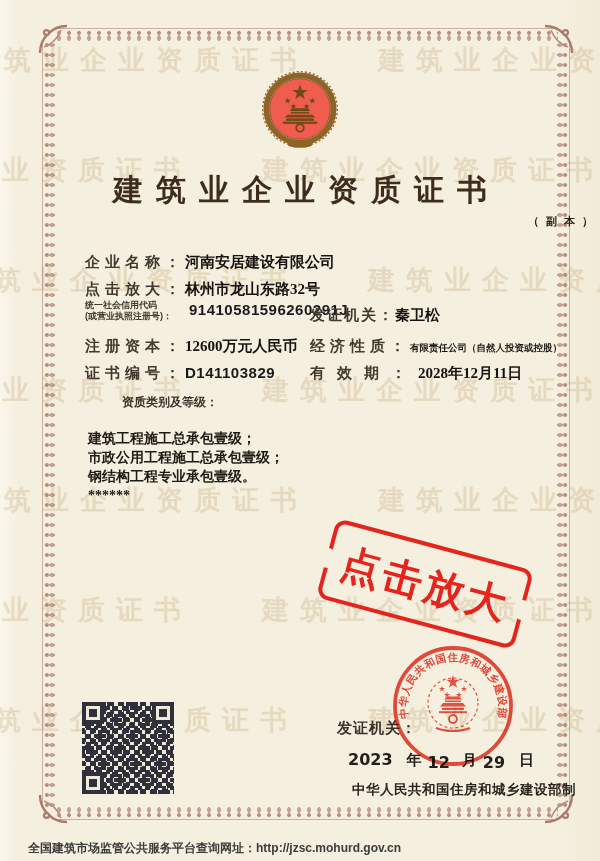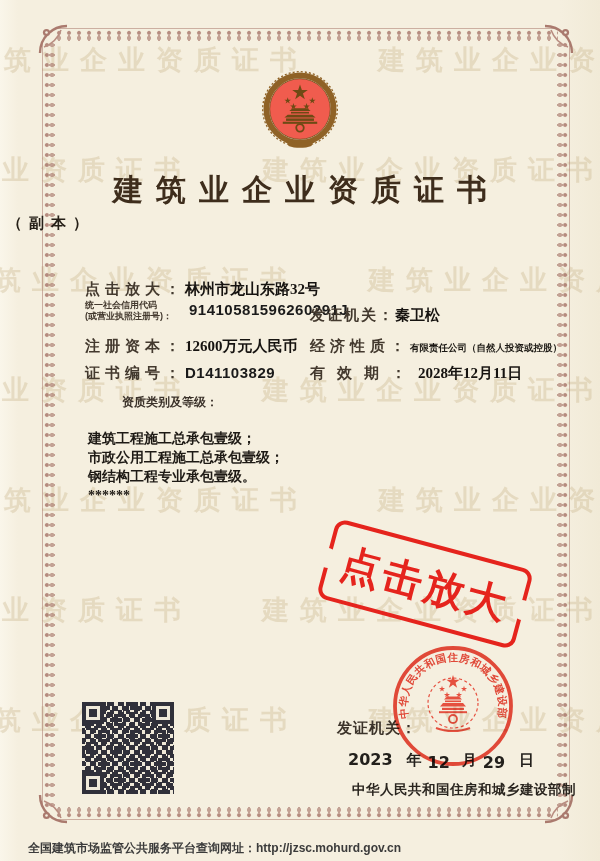--- a/index.html
+++ b/index.html
@@ -38,22 +38,22 @@
   .corner{position:absolute;width:34px;height:34px;}
   .corner svg{width:100%;height:100%;}
   .corner.tl{left:-6px;top:-6px;}
   .corner.tr{right:-6px;top:-6px;transform:rotate(90deg);}
   .corner.br{right:-6px;bottom:-6px;transform:rotate(180deg);}
   .corner.bl{left:-6px;bottom:-6px;transform:rotate(270deg);}
   
   .emblem{position:absolute;left:50%;top:58px;transform:translateX(-50%);width:82px;height:102px;z-index:2;}
   .title{position:absolute;left:0;right:0;top:170px;text-align:center;font-weight:bold;font-size:30px;
          letter-spacing:13px;text-indent:13px;color:#3e2d1c;z-index:2;}
-  .subtitle{position:absolute;left:0;right:0;top:214px;text-align:left;font-weight:bold;font-size:15px;
-         letter-spacing:7px;text-indent:7px;color:#262018;z-index:2;}
+  .subtitle{position:absolute;left:0;right:0;top:214px;text-align:right;font-weight:bold;font-size:11px;
+         letter-spacing:7px;text-indent:7px;color:#262018;z-index:2;padding-left:24px;}
   
   .row{position:absolute;left:85px;z-index:2;white-space:nowrap;}
   .rcol{position:absolute;left:310px;z-index:2;white-space:nowrap;}
   .lab{font-weight:bold;font-size:15px;color:#43392e;}
   .ls6{letter-spacing:5px;}
   .ls2{letter-spacing:2px;}
   .ls12{letter-spacing:12px;}
   .val{font-family:"Liberation Serif",serif;font-weight:bold;font-size:15px;color:#161310;}
   .num{font-family:"Liberation Sans",sans-serif;font-weight:bold;font-size:15px;color:#1a1a1a;letter-spacing:.5px;}
   .credit-lab{display:inline-block;width:104px;font-weight:bold;font-size:9px;line-height:11px;
@@ -162,20 +162,23 @@
       <rect x="-17" y="11.5" width="34" height="3"></rect>
       <rect x="-21" y="15.5" width="42" height="2.6"></rect>
     </g>
     <circle cy="23" r="4.6" fill="none" stroke="#6e4a14" stroke-width="2.2"></circle>
     <path d="M-16,38 C-8,42.5 8,42.5 16,38 L14,45 C6,48 -6,48 -14,45 Z" fill="#8f6226"></path>
   </svg>
 
   <div class="title">建筑业企业资质证书</div>
   <div class="subtitle">（副本）</div>
 
+  <div class="row" style="top:253px">
+    <span class="lab ls6">企业名称：</span><span class="val">河南安居建设有限公司</span>
+  </div>
   <div class="row" style="top:280px">
     <span class="lab ls6">点击放大：</span><span class="val">林州市龙山东路32号</span>
   </div>
   <div class="row" style="top:300px">
     <span class="credit-lab"><span>统一社会信用代码</span><br><span>(或营业执照注册号)：</span></span><span class="num">91410581596260291J</span>
   </div>
   <div class="rcol" style="top:306px">
     <span class="lab ls2">发证机关：</span><span class="val">秦卫松</span>
   </div>
   <div class="row" style="top:337px">

